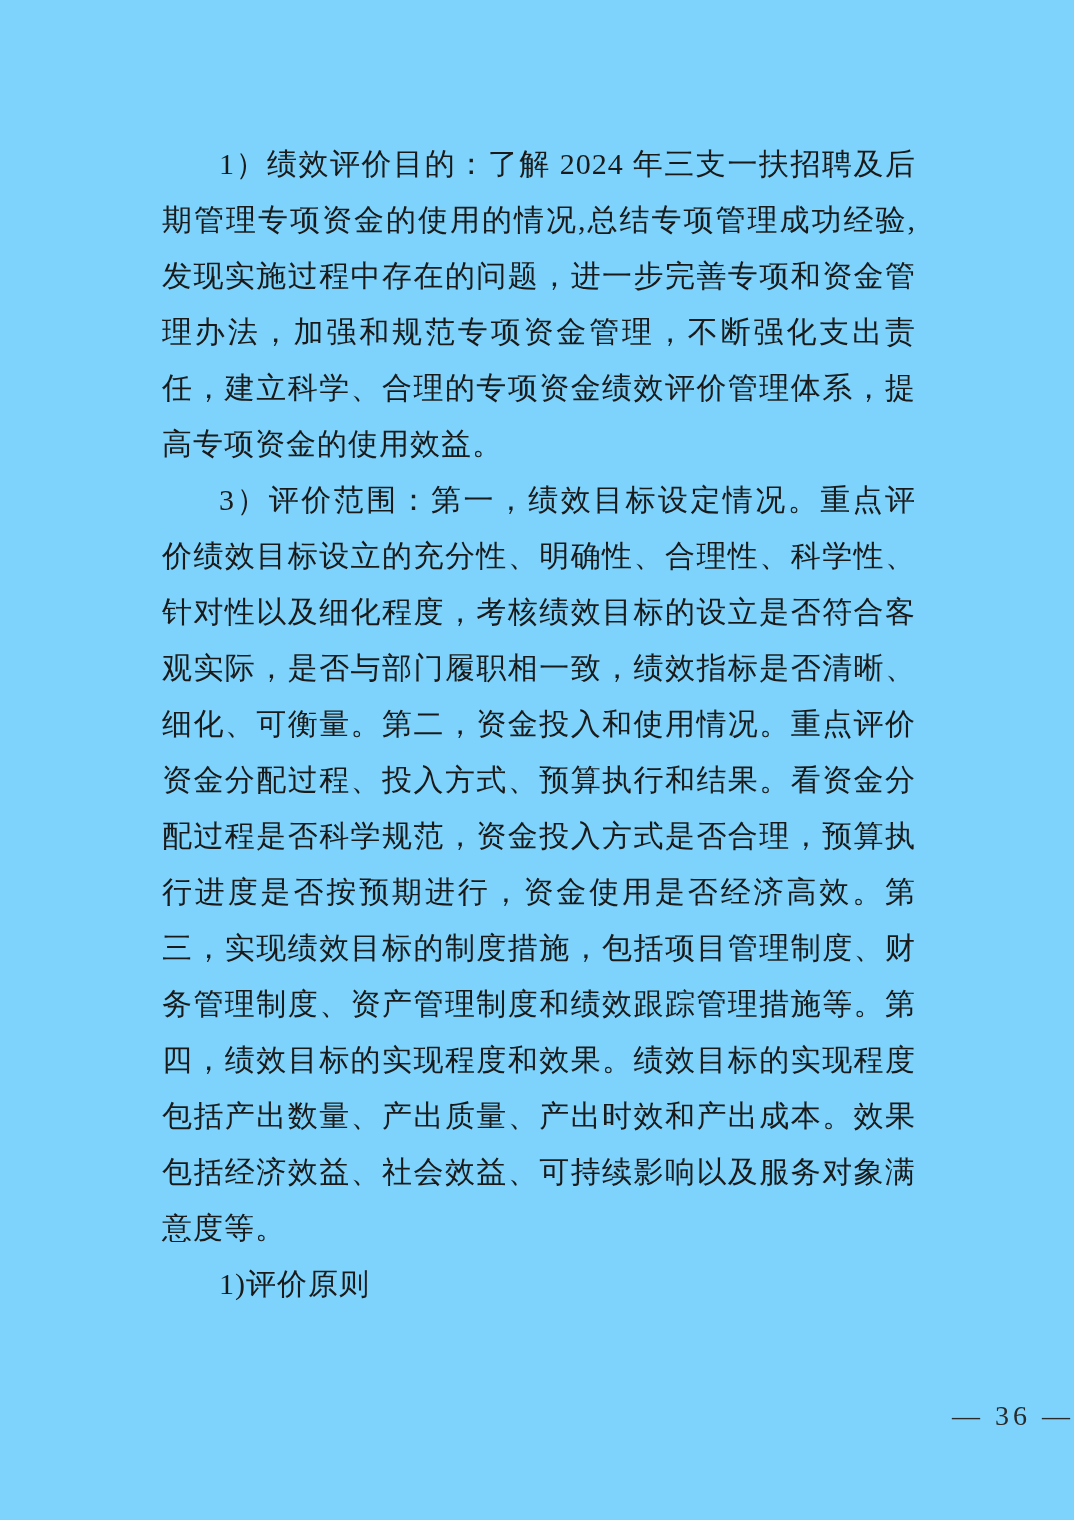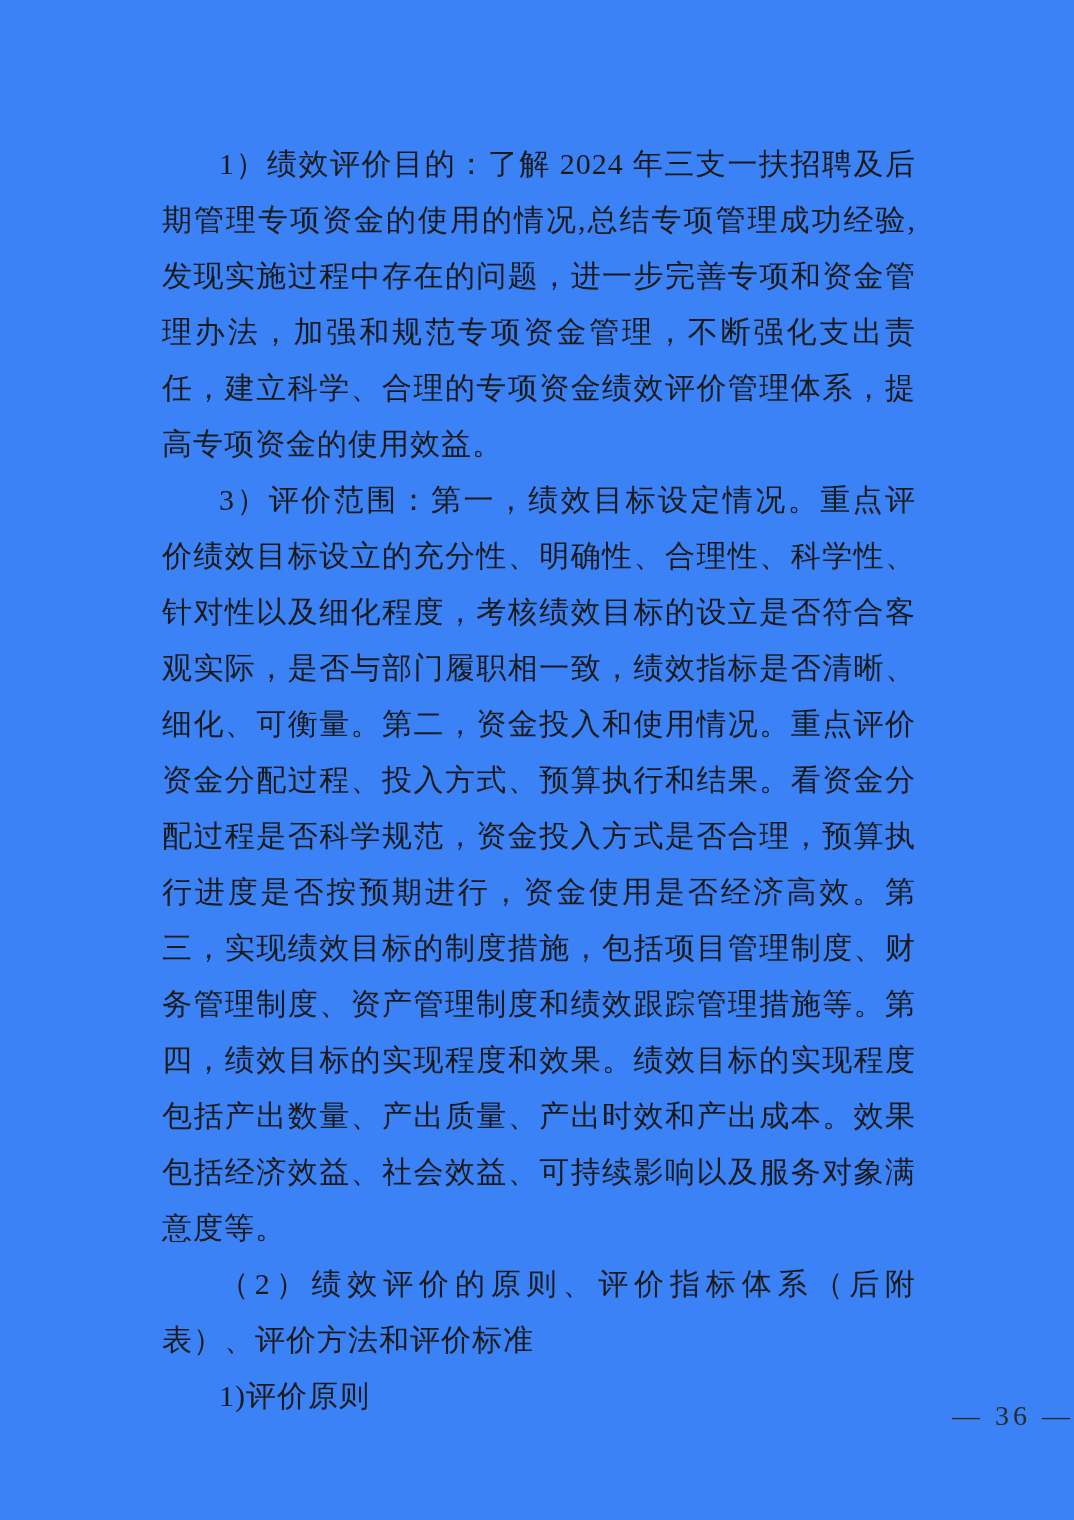--- a/index.html
+++ b/index.html
@@ -11,21 +11,21 @@
     height: 1520px;
     background: #ffffff;
     position: relative;
     font-family: "Liberation Serif", "DejaVu Serif", serif;
     color: #1a1a1a;
     overflow: hidden;
   }
   .page {
     position: absolute;
     inset: 0;
-    background: #3b82f6;
+    background: #7dd3fc;
     text-decoration: underline;
   }
   .content {
     position: absolute;
     left: 162px;
     top: 136px;
     width: 754px;
   }
   .content p {
     margin: 0;
@@ -50,17 +50,16 @@
     letter-spacing: 4px;
   }
 </style>
 </head>
 <body>
 
 <div class="page">
   <div class="content">
     <p>1）绩效评价目的：了解 2024 年三支一扶招聘及后期管理专项资金的使用的情况,总结专项管理成功经验,发现实施过程中存在的问题，进一步完善专项和资金管理办法，加强和规范专项资金管理，不断强化支出责任，建立科学、合理的专项资金绩效评价管理体系，提高专项资金的使用效益。</p>
     <p>3）评价范围：第一，绩效目标设定情况。重点评价绩效目标设立的充分性、明确性、合理性、科学性、针对性以及细化程度，考核绩效目标的设立是否符合客观实际，是否与部门履职相一致，绩效指标是否清晰、细化、可衡量。第二，资金投入和使用情况。重点评价资金分配过程、投入方式、预算执行和结果。看资金分配过程是否科学规范，资金投入方式是否合理，预算执行进度是否按预期进行，资金使用是否经济高效。第三，实现绩效目标的制度措施，包括项目管理制度、财务管理制度、资产管理制度和绩效跟踪管理措施等。第四，绩效目标的实现程度和效果。绩效目标的实现程度包括产出数量、产出质量、产出时效和产出成本。效果包括经济效益、社会效益、可持续影响以及服务对象满意度等。</p>
-    <p>（2）绩效评价的原则、评价指标体系（后附表）、评价方法和评价标准</p>
     <p>1)评价原则</p>
   </div>
   <div class="footer">— 36 —</div>
 </div>
 
 </body></html>

